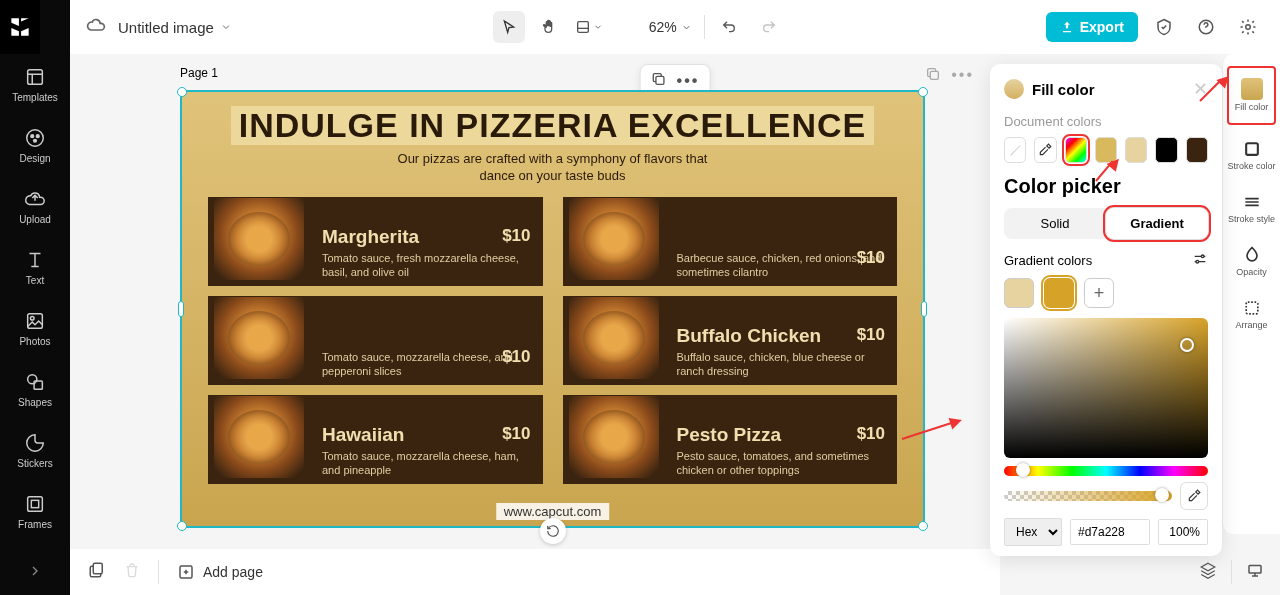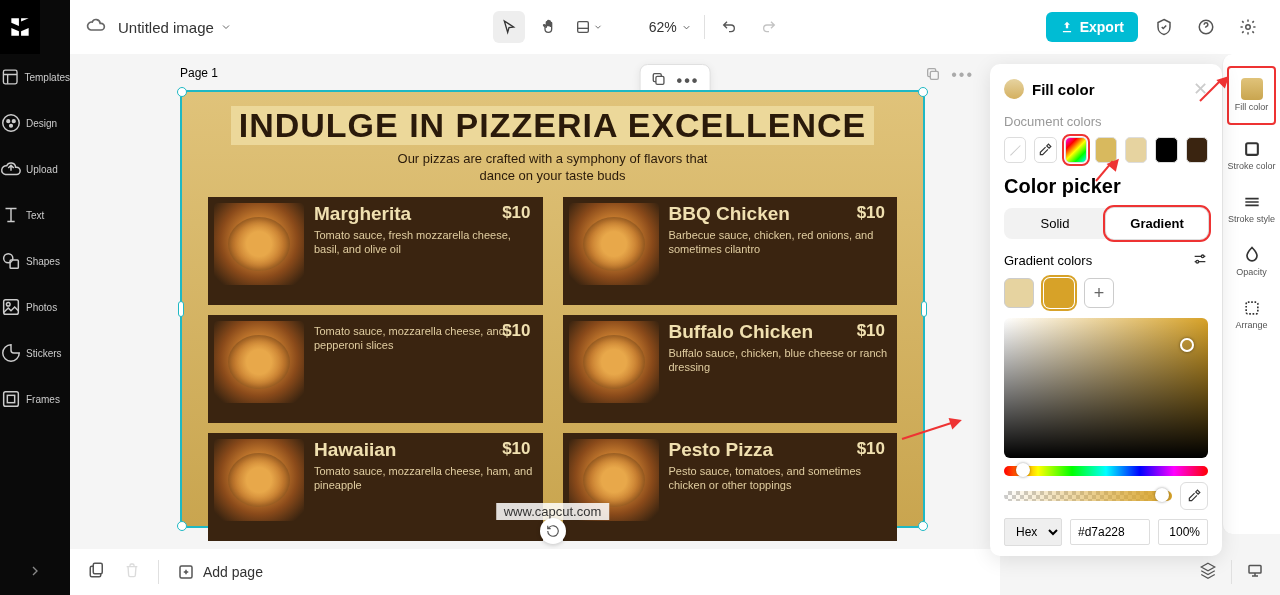--- a/index.html
+++ b/index.html
@@ -13,38 +13,38 @@
 .doc-title { font-size: 15px; color: #333; cursor: pointer; display: flex; align-items: center; gap: 6px; }
 .topbar-center { flex: 1; display: flex; justify-content: center; align-items: center; gap: 8px; }
 .tb-btn { width: 32px; height: 32px; display: flex; align-items: center; justify-content: center; border-radius: 6px; cursor: pointer; color: #555; }
 .tb-btn.active { background: #eee; }
 .zoom-txt { font-size: 14px; color: #333; padding: 0 4px; display: flex; align-items: center; gap: 4px; cursor: pointer; margin-left: 32px; }
 .top-right { display: flex; align-items: center; gap: 10px; }
 .export-btn { background: #00bcd4; color: #fff; border: none; padding: 7px 14px; border-radius: 6px; font-size: 14px; font-weight: 600; cursor: pointer; display: flex; align-items: center; gap: 6px; }
 
 
 .left-rail { position: absolute; left: 0; top: 0; width: 70px; height: 595px; background: #0a0a0a; padding-top: 54px; }
-.rail-item { display: flex; align-items: center; gap: 4px; padding: 12px 0; cursor: pointer; color: #ccc; }
+.rail-item { display: flex; flex-direction: column; align-items: center; gap: 4px; padding: 12px 0; cursor: pointer; color: #ccc; }
 .rail-item svg { width: 22px; height: 22px; }
 .rail-item span { font-size: 10px; }
 .rail-expand { position: absolute; bottom: 16px; left: 0; right: 0; display: flex; justify-content: center; color: #888; cursor: pointer; }
 
 
 .main { position: absolute; left: 70px; top: 54px; right: 0; bottom: 0; background: #f5f5f5; }
 .canvas-header { position: absolute; top: 12px; left: 110px; font-size: 12px; color: #000000; }
 .float-tools { position: absolute; top: 10px; left: 50%; transform: translateX(-50%); background: #fff; border: 1px solid #e0e0e0; border-radius: 8px; padding: 6px 10px; display: flex; gap: 10px; align-items: center; box-shadow: 0 2px 8px rgba(0,0,0,.08); }
 .canvas-tl-icons { position: absolute; top: 12px; right: 306px; display: flex; gap: 10px; color: #888; }
 
 .pizza-card { position: absolute; top: 36px; left: 110px; width: 745px; height: 438px; background: linear-gradient(180deg,#e0c37a,#c9a54f); border: 2px solid #1fb8c4; border-radius: 4px; padding: 14px 10px; }
 .sel-handle { position: absolute; width: 10px; height: 10px; background: #fff; border: 1px solid #1fb8c4; border-radius: 50%; }
 .sel-mid { width: 6px; height: 16px; border-radius: 3px; }
 .pizza-title { font-family: 'Arial Black', Impact, sans-serif; font-size: 34px; font-weight: 900; letter-spacing: 1px; text-align: center; color: #2a1a0a; text-transform: uppercase; background: #ecd89a; margin: 0 auto; width: fit-content; padding: 0 8px; }
 .pizza-sub { text-align: center; font-size: 13px; color: #2a1a0a; margin-top: 6px; line-height: 1.3; }
 .menu-grid { display: grid; grid-template-columns: 1fr 1fr; gap: 10px 20px; margin-top: 12px; padding: 0 16px; }
-.menu-item { background: #3a2410; display: flex; gap: 10px; padding: 6px; height: 108px; }
+.menu-item { background: #3a2410; display: flex; gap: 18px; padding: 6px; height: 89px; align-items: flex-end; }
 .pizza-img { width: 90px; height: 82px; background: radial-gradient(circle at 50% 45%, #e8a84a 0%, #c47a2e 35%, #8a4a1a 60%, #3a2410 90%); border-radius: 4px; position: relative; flex-shrink: 0; }
 .pizza-img::after { content: ''; position: absolute; inset: 14px; border-radius: 50%; background: radial-gradient(circle, #e8a84a 30%, #c47a2e 60%, #a05a1e 100%); box-shadow: inset 0 0 8px rgba(0,0,0,.4); }
 .menu-txt { flex: 1; color: #e8d4a0; position: relative; }
 .menu-name { font-family: 'Arial Black', Impact, sans-serif; font-size: 19px; font-weight: 900; color: #f0e0b0; }
 .menu-price { position: absolute; top: 0; right: 6px; font-family: 'Arial Black', Impact, sans-serif; font-size: 17px; font-weight: 900; color: #f0e0b0; }
 .menu-desc { font-size: 11px; color: #e0cda0; line-height: 1.3; margin-top: 3px; }
 .watermark { position: absolute; bottom: 6px; left: 50%; transform: translateX(-50%); background: rgba(255,255,255,.85); padding: 1px 8px; font-size: 13px; color: #333; }
 .refresh-circ { position: absolute; bottom: -18px; left: 50%; transform: translateX(-50%); width: 26px; height: 26px; background: #fff; border-radius: 50%; display: flex; align-items: center; justify-content: center; box-shadow: 0 1px 4px rgba(0,0,0,.2); cursor: pointer; }
 
 
@@ -207,32 +207,32 @@
       <span>Upload</span>
     </div>
   <div class="rail-item">
       <svg viewBox="0 0 24 24" fill="none" stroke="currentColor" stroke-width="1.6">
         <path d="M6 5h12M12 5v14M8 19h8"></path>
       </svg>
       <span>Text</span>
     </div>
   <div class="rail-item">
       <svg viewBox="0 0 24 24" fill="none" stroke="currentColor" stroke-width="1.6">
-        <circle cx="9" cy="9" r="5"></circle>
-        <rect x="11" y="11" width="9" height="9" rx="1"></rect>
-      </svg>
-      <span>Shapes</span>
-    </div>
-  <div class="rail-item">
-      <svg viewBox="0 0 24 24" fill="none" stroke="currentColor" stroke-width="1.6">
         <rect x="4" y="4" width="16" height="16" rx="2"></rect>
         <circle cx="9" cy="9" r="2"></circle>
         <path d="M4 18l5-5 3 3 4-4 4 4"></path>
       </svg>
       <span>Photos</span>
+    </div>
+  <div class="rail-item">
+      <svg viewBox="0 0 24 24" fill="none" stroke="currentColor" stroke-width="1.6">
+        <circle cx="9" cy="9" r="5"></circle>
+        <rect x="11" y="11" width="9" height="9" rx="1"></rect>
+      </svg>
+      <span>Shapes</span>
     </div>
   <div class="rail-item">
       <svg viewBox="0 0 24 24" fill="none" stroke="currentColor" stroke-width="1.6">
         <path d="M12 3a9 9 0 1 0 9 9h-6a3 3 0 0 1-3-3z"></path>
       </svg>
       <span>Stickers</span>
     </div>
   <div class="rail-item">
       <svg viewBox="0 0 24 24" fill="none" stroke="currentColor" stroke-width="1.6">
         <rect x="4" y="4" width="16" height="16" rx="2"></rect>
@@ -280,21 +280,20 @@
           <div class="pizza-img"></div>
           <div class="menu-txt">
             <div class="menu-name">Margherita</div>
             <div class="menu-price">$10</div>
             <div class="menu-desc">Tomato sauce, fresh mozzarella cheese, basil, and olive oil</div>
           </div>
         </div>
       <div class="menu-item">
           <div class="pizza-img"></div>
           <div class="menu-txt">
-            <div class="menu-name">BBQ Chicken</div>
             <div class="menu-price">$10</div>
             <div class="menu-desc">Barbecue sauce, chicken, red onions, and sometimes cilantro</div>
           </div>
         </div>
       <div class="menu-item">
           <div class="pizza-img"></div>
           <div class="menu-txt">
             <div class="menu-price">$10</div>
             <div class="menu-desc">Tomato sauce, mozzarella cheese, and pepperoni slices</div>
           </div>

